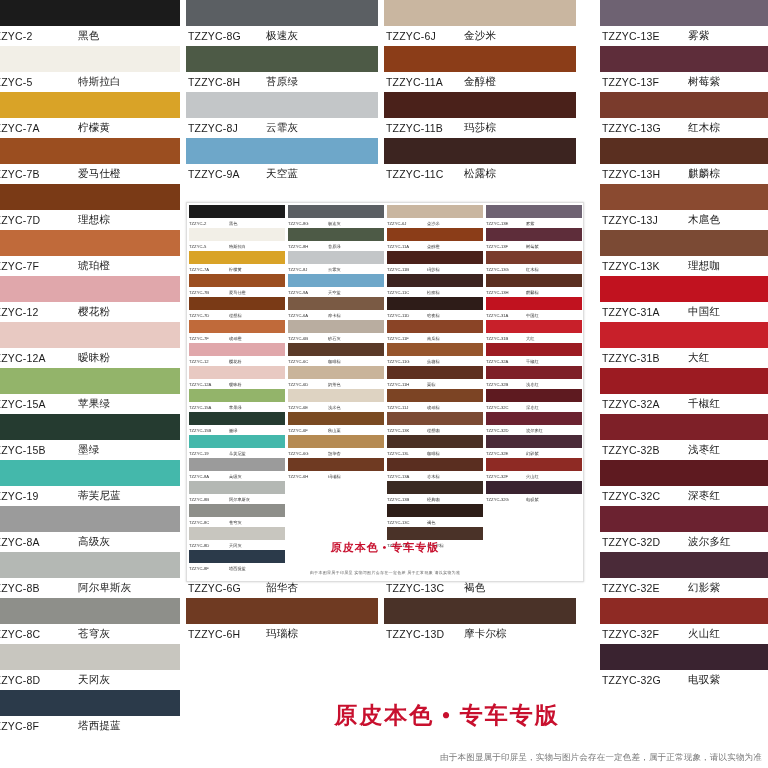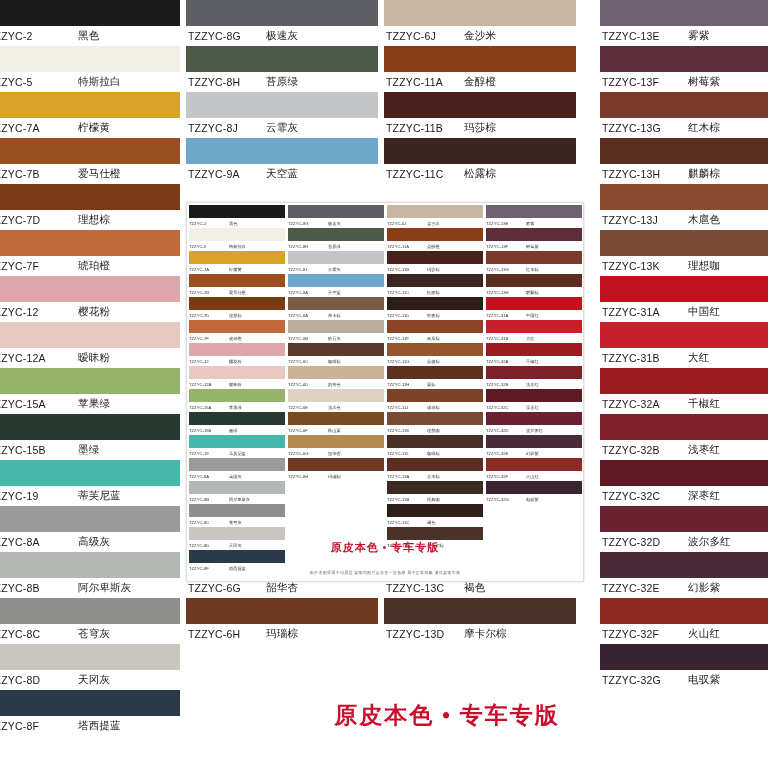--- a/index.html
+++ b/index.html
@@ -828,13 +828,14 @@
             <span class="mcode">TZZYC-32G</span>
             <span class="mname">电驭紫</span>
           </div>
         </div>
       </div>
     <div class="mini-banner">原皮本色 • 专车专版</div>
     <div class="mini-note">由于本图显属于印屏呈  实物与图片会存在一定色差  属于正常现象  请以实物为准</div>
   </div>
 
   <div class="banner">原皮本色 • 专车专版</div>
+  <div class="disclaimer">由于本图显属于印屏呈，实物与图片会存在一定色差，属于正常现象，请以实物为准</div>
 </div>
 
 </body></html>

